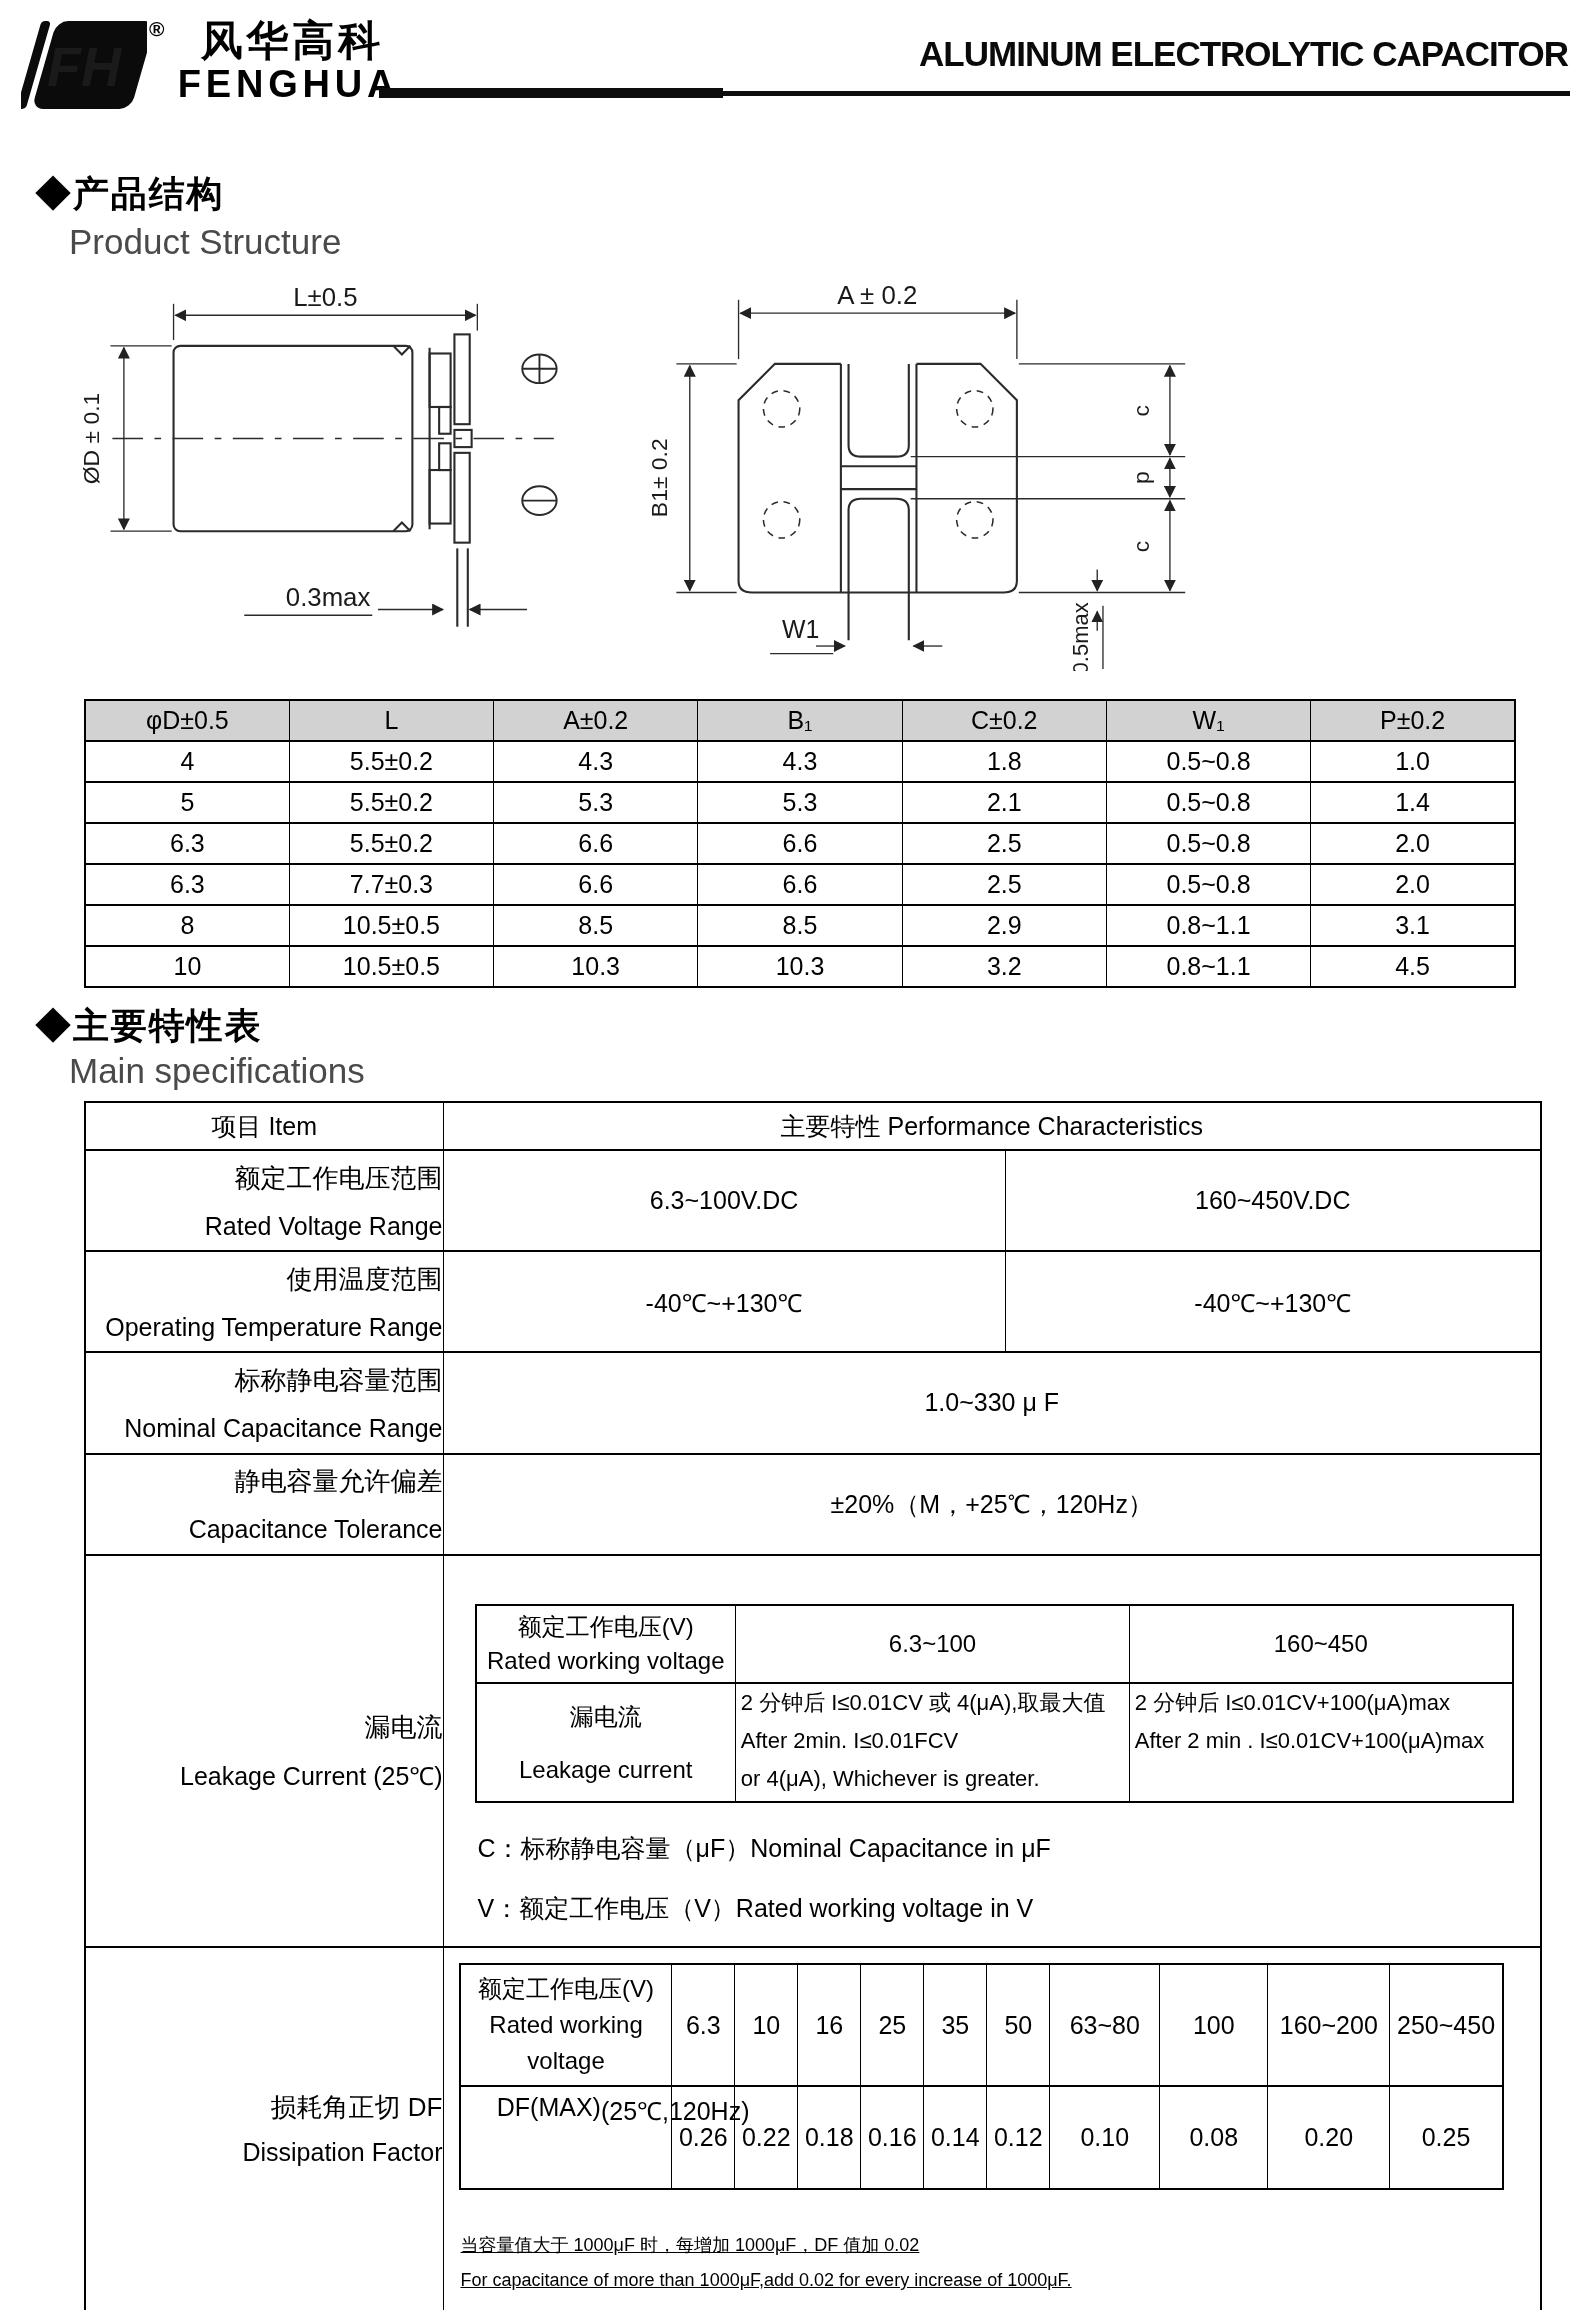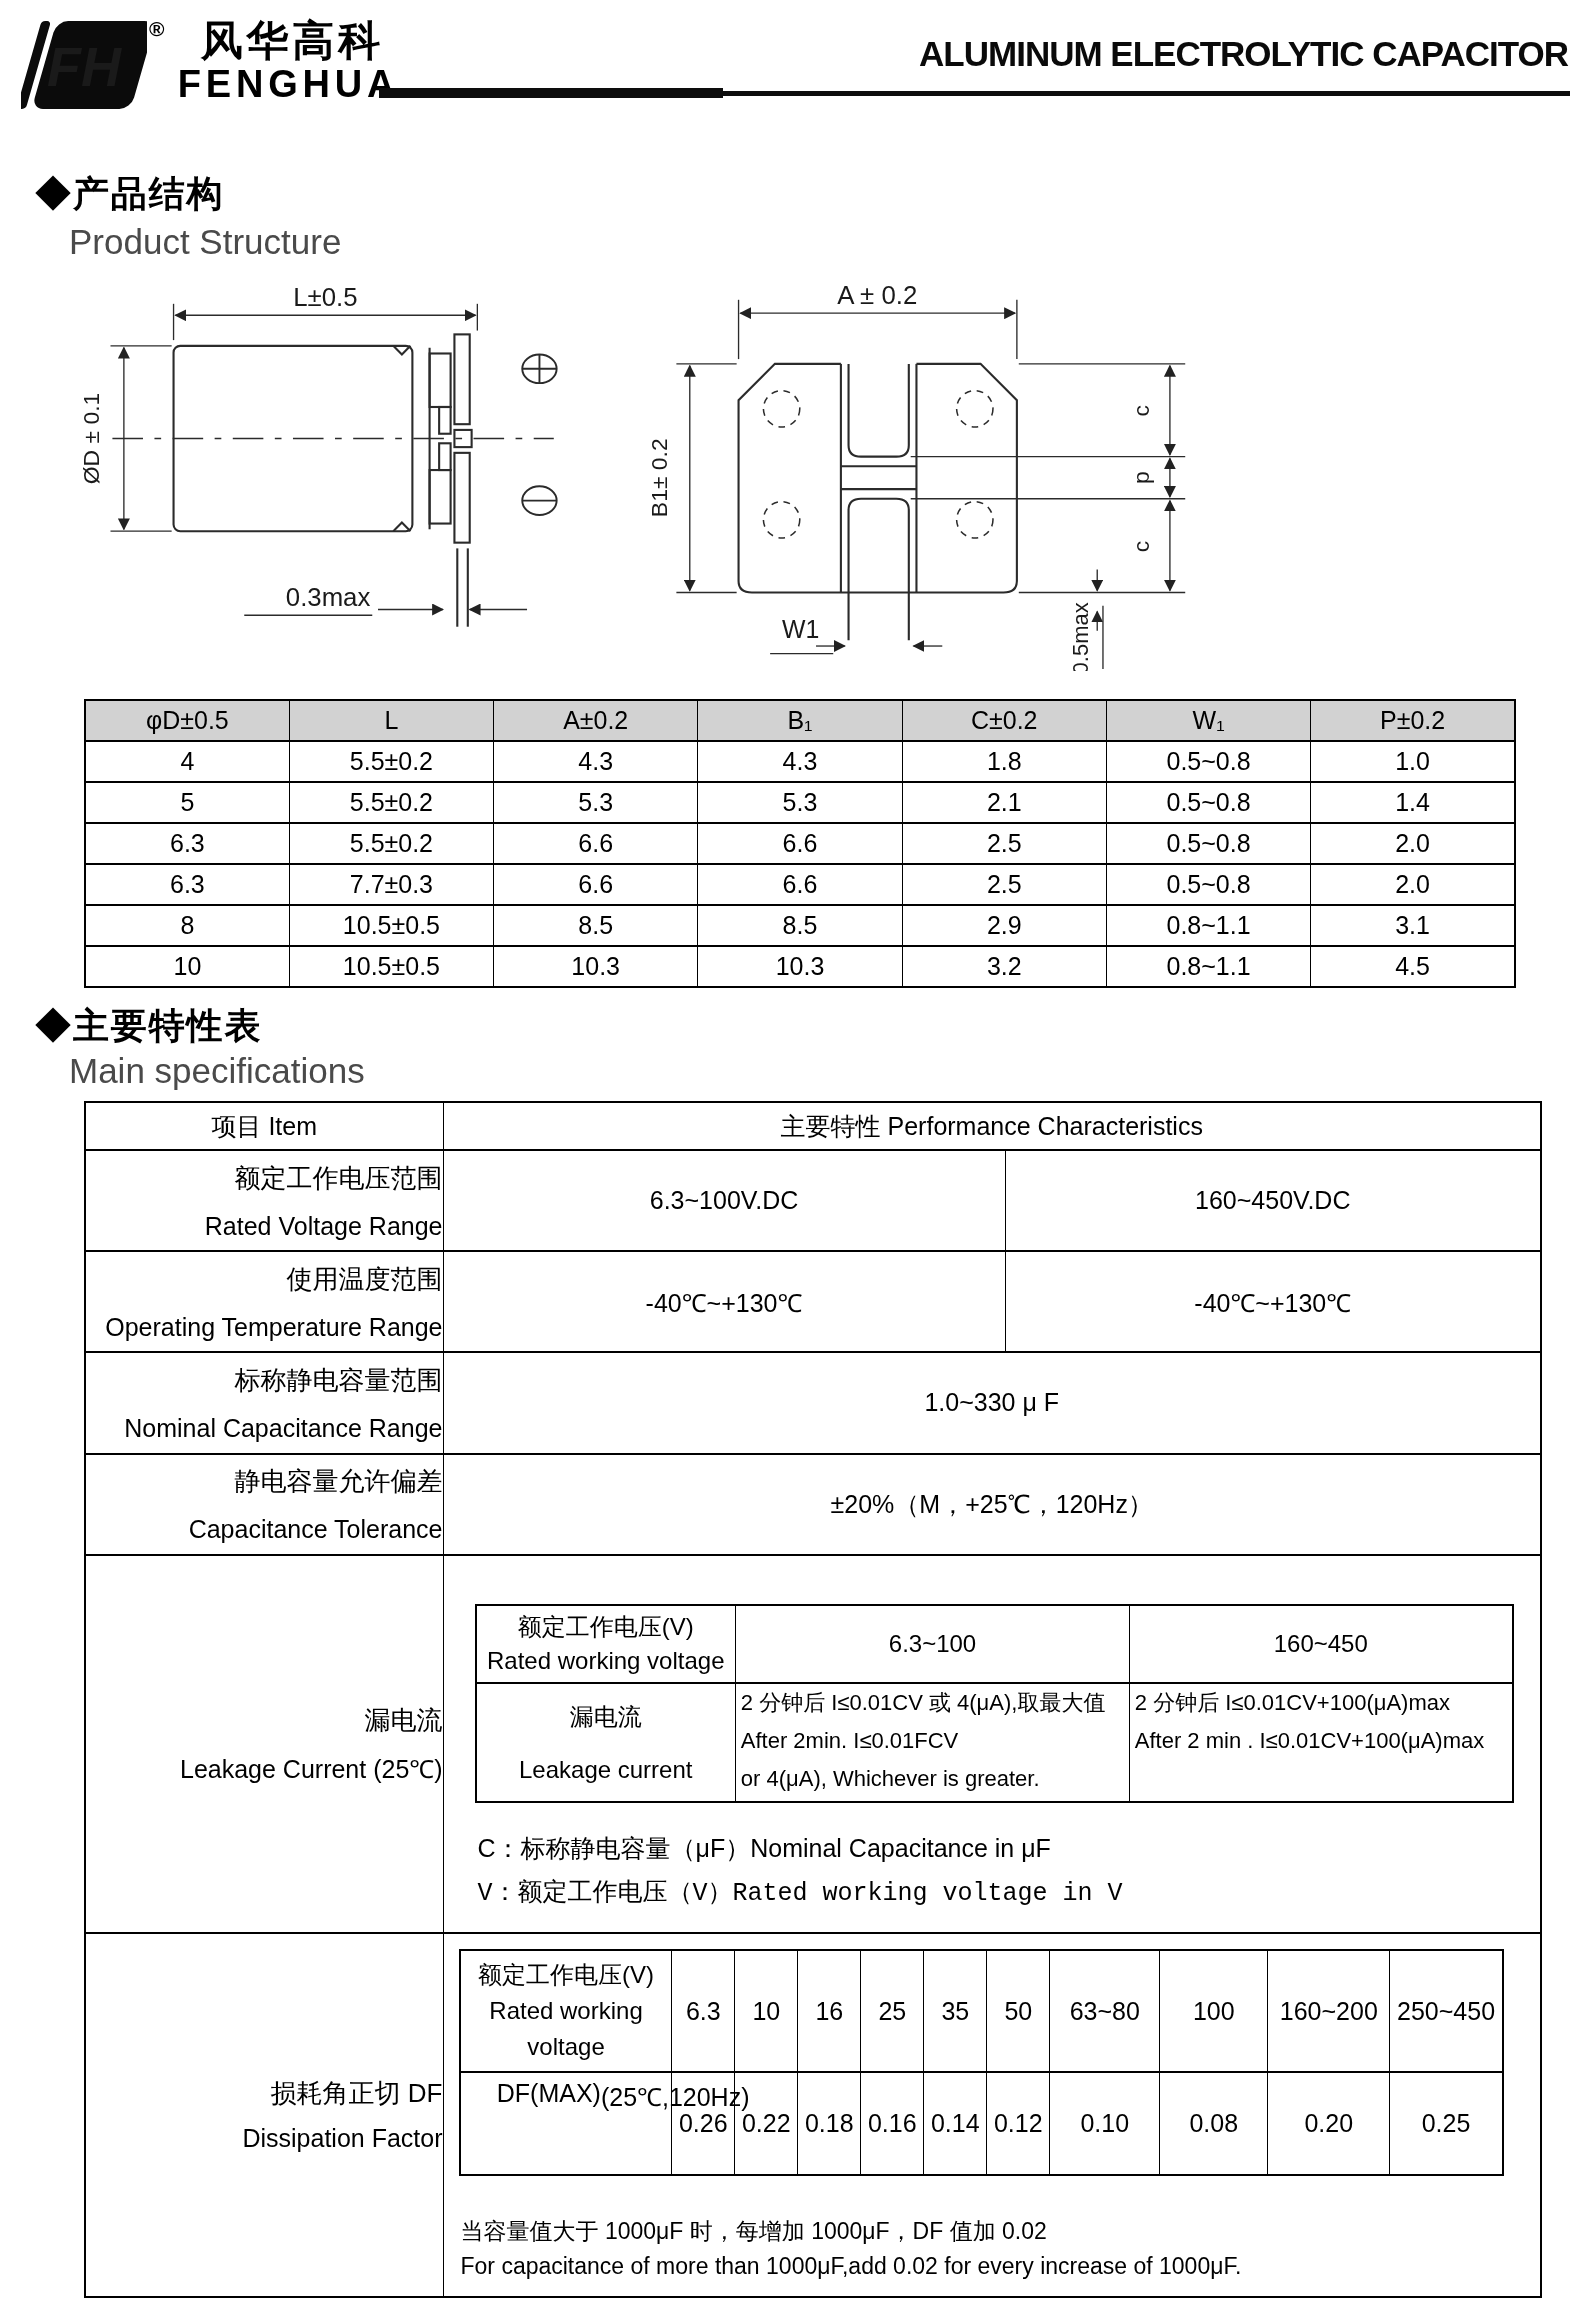--- a/index.html
+++ b/index.html
@@ -63,31 +63,31 @@
   .leak-table td{border:1.9px solid #000;font-size:24px;vertical-align:middle;padding:0;}
   .leak-table tr.lk-head td{height:76px;border-bottom-width:2.9px;}
   .leak-table tr.lk-body td{height:117px;}
   .lk-label{text-align:center;line-height:34px;}
   .lk-range{text-align:center;font-size:25px;}
   .lk-rowlabel{display:flex;flex-direction:column;justify-content:space-around;height:105px;text-align:center;}
   .lk-text{vertical-align:top !important;margin-top:44px;}
   .lk-text div{font-size:22px;line-height:38px;white-space:nowrap;padding-left:4.8px;}
   .notes{margin:29px 0 0 34px;}
   .notes div{font-size:25px;line-height:32.5px;}
-  .notes div + div{margin-top:14px;font-family:Liberation Mono, monospace;}
+  .notes div + div{margin-top:28px;}
   
   .df-inner{padding:15.3px 0 11.5px 0;}
   .df-table{width:1044px;margin-left:15.3px;border:2.9px solid #000;}
   .df-table td{border:1.9px solid #000;text-align:center;vertical-align:middle;font-size:25px;padding:0;}
   .df-table tr.df-head td{height:120px;border-bottom-width:2.9px;}
   .df-table tr.df-vals td{height:101px;}
   .df-label3{line-height:36px;font-size:24px;}
   .df-label2{display:flex;justify-content:space-around;height:90px;font-size:25px;padding-left:36px;}
   .df-notes{margin:38px 0 0 17px;}
-  .df-notes div{font-size:23px;line-height:35px;}
+  .df-notes div{font-size:18px;line-height:35px;text-decoration:underline;}
   svg text{font-family:"Liberation Sans", sans-serif;fill:#1a1a1a;}
 </style>
 </head>
 <body>
 
 <div class="page">
 
   <div class="hdr">
     <div class="logo">
       <svg class="logo-mark" width="126" height="92" viewBox="0 0 132 96">

